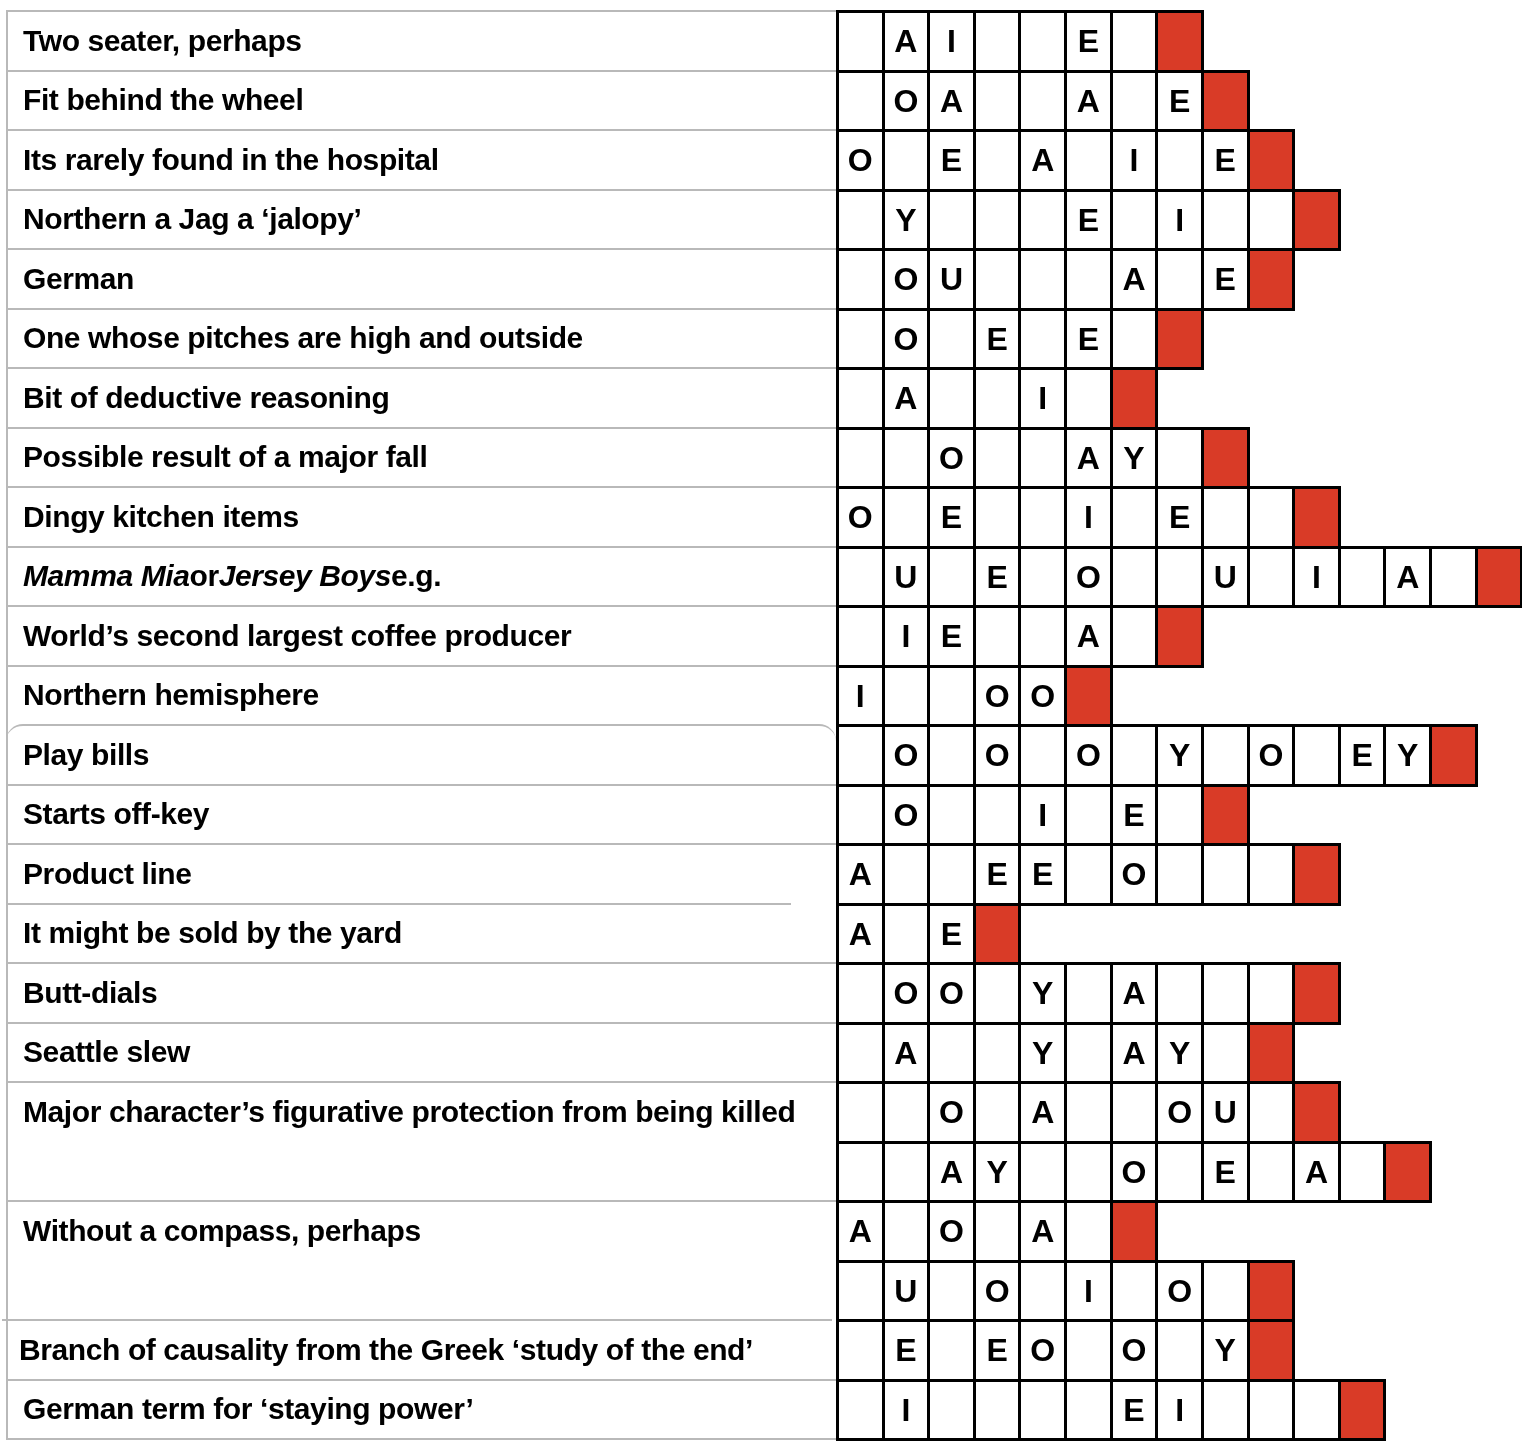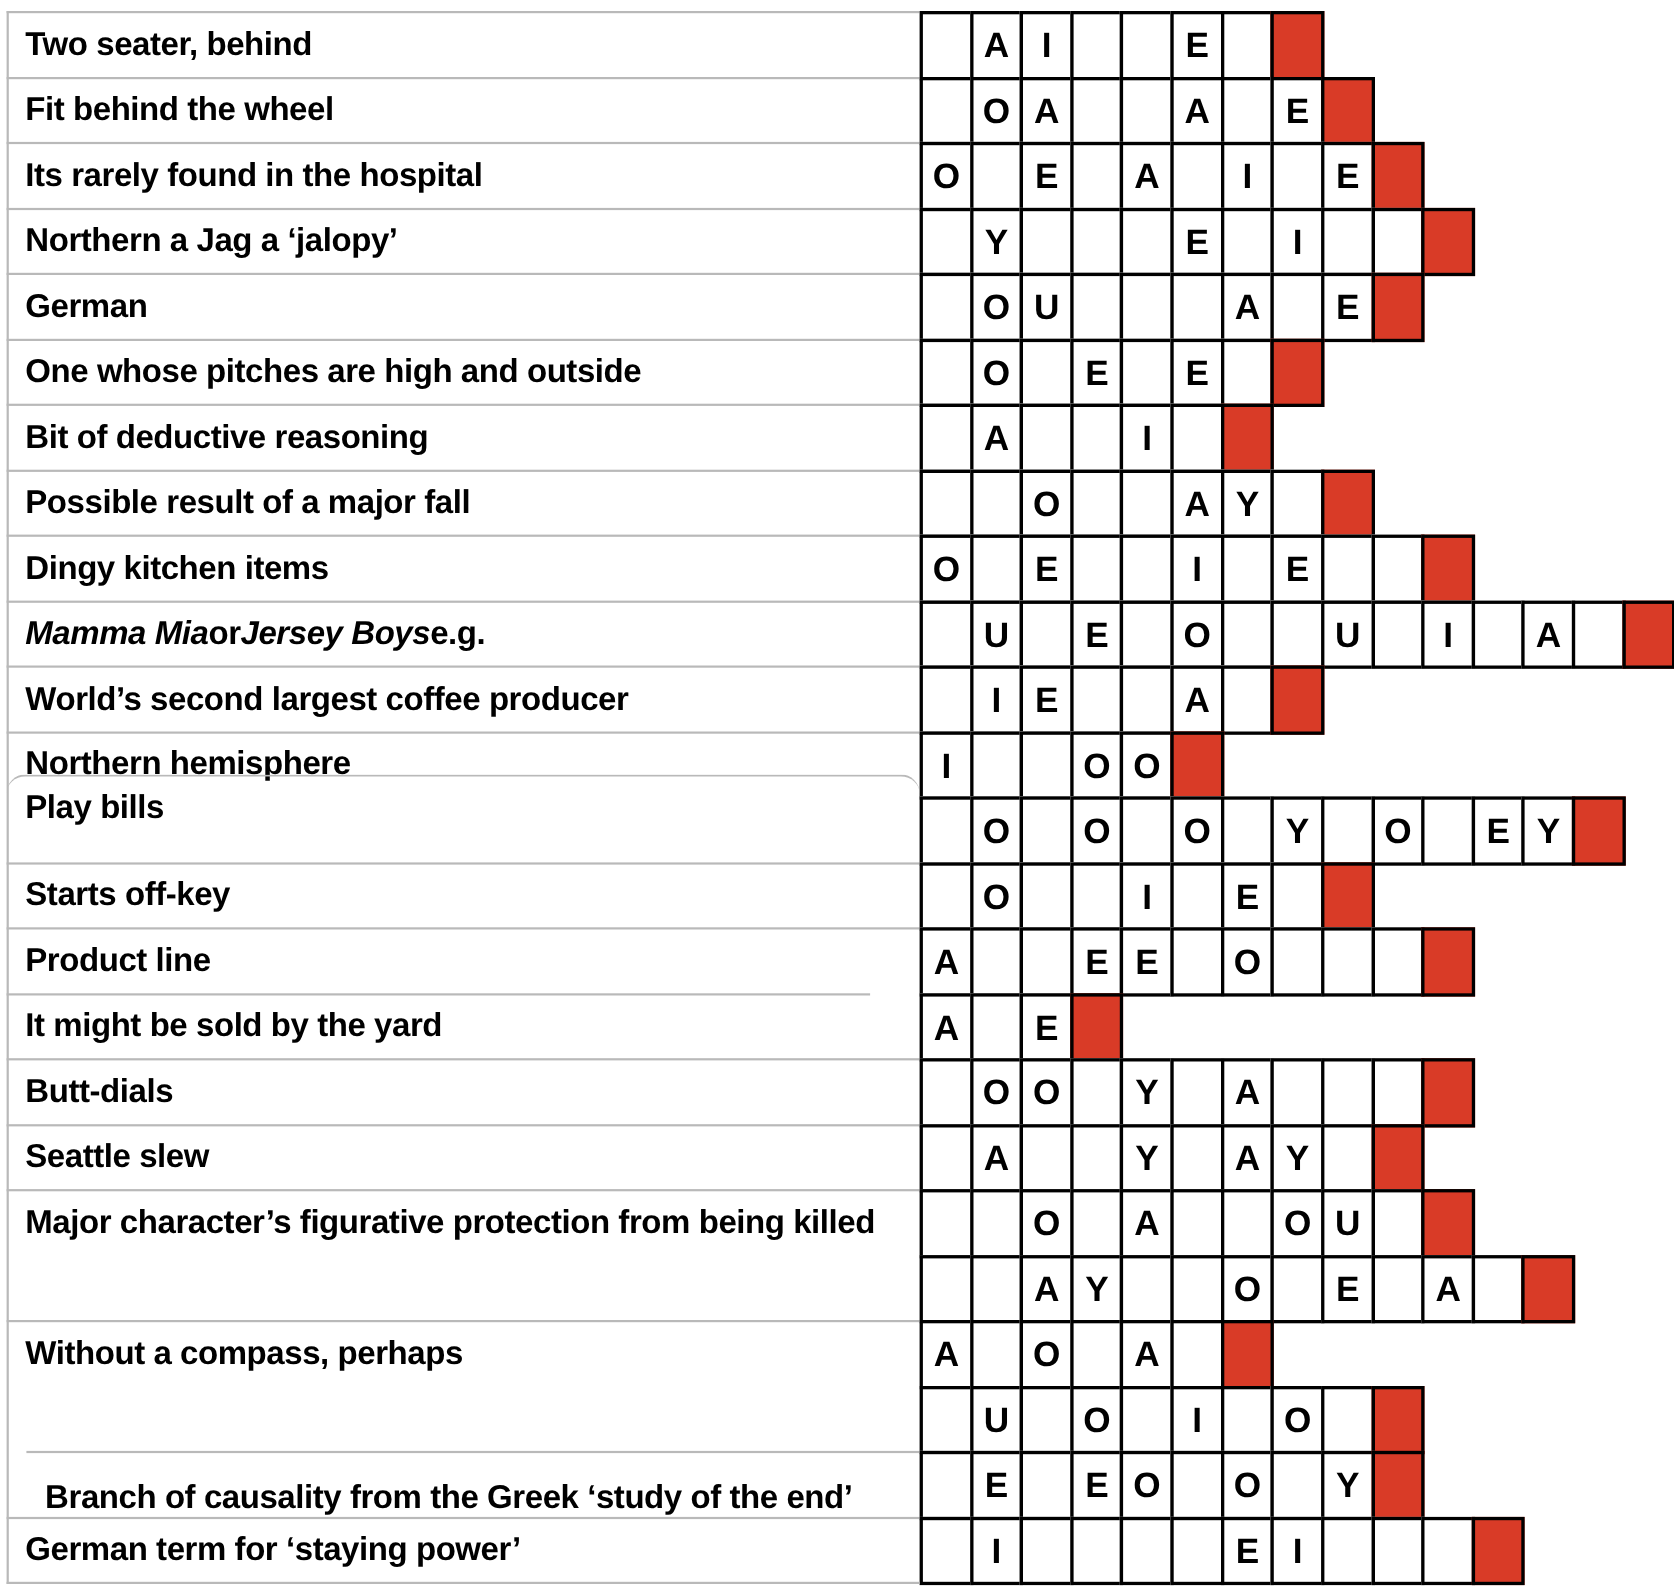--- a/index.html
+++ b/index.html
@@ -19,21 +19,21 @@
     font-weight:bold;font-size:32px;color:#000;line-height:1;
   }
   .cell.red{background:#D93B27;}
   .gline{position:absolute;background:#b9b9b9;}
 </style>
 </head>
 <body>
 
 <div id="puzzle">
     <div class="clue" style="left: 6px; top: 10px; width: 830px; height: 59.5px;">
-      <span>Two seater, behind</span>
+      <span>Two seater, perhaps</span>
     </div>
     <div class="cell" style="left: 836px; top: 10px; width: 48.62px; height: 62.5px;"></div>
     <div class="cell" style="left: 881.62px; top: 10px; width: 48.62px; height: 62.5px;">A</div>
     <div class="cell" style="left: 927.24px; top: 10px; width: 48.62px; height: 62.5px;">I</div>
     <div class="cell" style="left: 972.86px; top: 10px; width: 48.62px; height: 62.5px;"></div>
     <div class="cell" style="left: 1018.48px; top: 10px; width: 48.62px; height: 62.5px;"></div>
     <div class="cell" style="left: 1064.1px; top: 10px; width: 48.62px; height: 62.5px;">E</div>
     <div class="cell" style="left: 1109.72px; top: 10px; width: 48.62px; height: 62.5px;"></div>
     <div class="cell red" style="left: 1155.34px; top: 10px; width: 48.62px; height: 62.5px;"></div>
     <div class="clue" style="left: 6px; top: 69.5px; width: 830px; height: 59.5px;">
@@ -169,21 +169,21 @@
     <div class="cell red" style="left: 1155.34px; top: 605px; width: 48.62px; height: 62.5px;"></div>
     <div class="clue" style="left: 6px; top: 664.5px; width: 830px; height: 59.5px;">
       <span>Northern hemisphere</span>
     </div>
     <div class="cell" style="left: 836px; top: 664.5px; width: 48.62px; height: 62.5px;">I</div>
     <div class="cell" style="left: 881.62px; top: 664.5px; width: 48.62px; height: 62.5px;"></div>
     <div class="cell" style="left: 927.24px; top: 664.5px; width: 48.62px; height: 62.5px;"></div>
     <div class="cell" style="left: 972.86px; top: 664.5px; width: 48.62px; height: 62.5px;">O</div>
     <div class="cell" style="left: 1018.48px; top: 664.5px; width: 48.62px; height: 62.5px;">O</div>
     <div class="cell red" style="left: 1064.1px; top: 664.5px; width: 48.62px; height: 62.5px;"></div>
-    <div class="clue" style="left: 6px; top: 704px; width: 830px; height: 59.5px; border-radius: 17px;">
+    <div class="clue" style="left: 6px; top: 724px; width: 830px; height: 59.5px; border-radius: 17px;">
       <span>Play bills</span>
     </div>
     <div class="cell" style="left: 836px; top: 724px; width: 48.62px; height: 62.5px;"></div>
     <div class="cell" style="left: 881.62px; top: 724px; width: 48.62px; height: 62.5px;">O</div>
     <div class="cell" style="left: 927.24px; top: 724px; width: 48.62px; height: 62.5px;"></div>
     <div class="cell" style="left: 972.86px; top: 724px; width: 48.62px; height: 62.5px;">O</div>
     <div class="cell" style="left: 1018.48px; top: 724px; width: 48.62px; height: 62.5px;"></div>
     <div class="cell" style="left: 1064.1px; top: 724px; width: 48.62px; height: 62.5px;">O</div>
     <div class="cell" style="left: 1109.72px; top: 724px; width: 48.62px; height: 62.5px;"></div>
     <div class="cell" style="left: 1155.34px; top: 724px; width: 48.62px; height: 62.5px;">Y</div>
@@ -293,21 +293,21 @@
     <div class="cell" style="left: 836px; top: 1259.5px; width: 48.62px; height: 62.5px;"></div>
     <div class="cell" style="left: 881.62px; top: 1259.5px; width: 48.62px; height: 62.5px;">U</div>
     <div class="cell" style="left: 927.24px; top: 1259.5px; width: 48.62px; height: 62.5px;"></div>
     <div class="cell" style="left: 972.86px; top: 1259.5px; width: 48.62px; height: 62.5px;">O</div>
     <div class="cell" style="left: 1018.48px; top: 1259.5px; width: 48.62px; height: 62.5px;"></div>
     <div class="cell" style="left: 1064.1px; top: 1259.5px; width: 48.62px; height: 62.5px;">I</div>
     <div class="cell" style="left: 1109.72px; top: 1259.5px; width: 48.62px; height: 62.5px;"></div>
     <div class="cell" style="left: 1155.34px; top: 1259.5px; width: 48.62px; height: 62.5px;">O</div>
     <div class="cell" style="left: 1200.96px; top: 1259.5px; width: 48.62px; height: 62.5px;"></div>
     <div class="cell red" style="left: 1246.58px; top: 1259.5px; width: 48.62px; height: 62.5px;"></div>
-    <div class="clue" style="left: 24px; top: 1319px; width: 830px; height: 59.5px; align-items: flex-end;">
+    <div class="clue" style="left: 2px; top: 1319px; width: 830px; height: 59.5px;">
       <span>Branch of causality from the Greek ‘study of the end’</span>
     </div>
     <div class="cell" style="left: 836px; top: 1319px; width: 48.62px; height: 62.5px;"></div>
     <div class="cell" style="left: 881.62px; top: 1319px; width: 48.62px; height: 62.5px;">E</div>
     <div class="cell" style="left: 927.24px; top: 1319px; width: 48.62px; height: 62.5px;"></div>
     <div class="cell" style="left: 972.86px; top: 1319px; width: 48.62px; height: 62.5px;">E</div>
     <div class="cell" style="left: 1018.48px; top: 1319px; width: 48.62px; height: 62.5px;">O</div>
     <div class="cell" style="left: 1064.1px; top: 1319px; width: 48.62px; height: 62.5px;"></div>
     <div class="cell" style="left: 1109.72px; top: 1319px; width: 48.62px; height: 62.5px;">O</div>
     <div class="cell" style="left: 1155.34px; top: 1319px; width: 48.62px; height: 62.5px;"></div>

